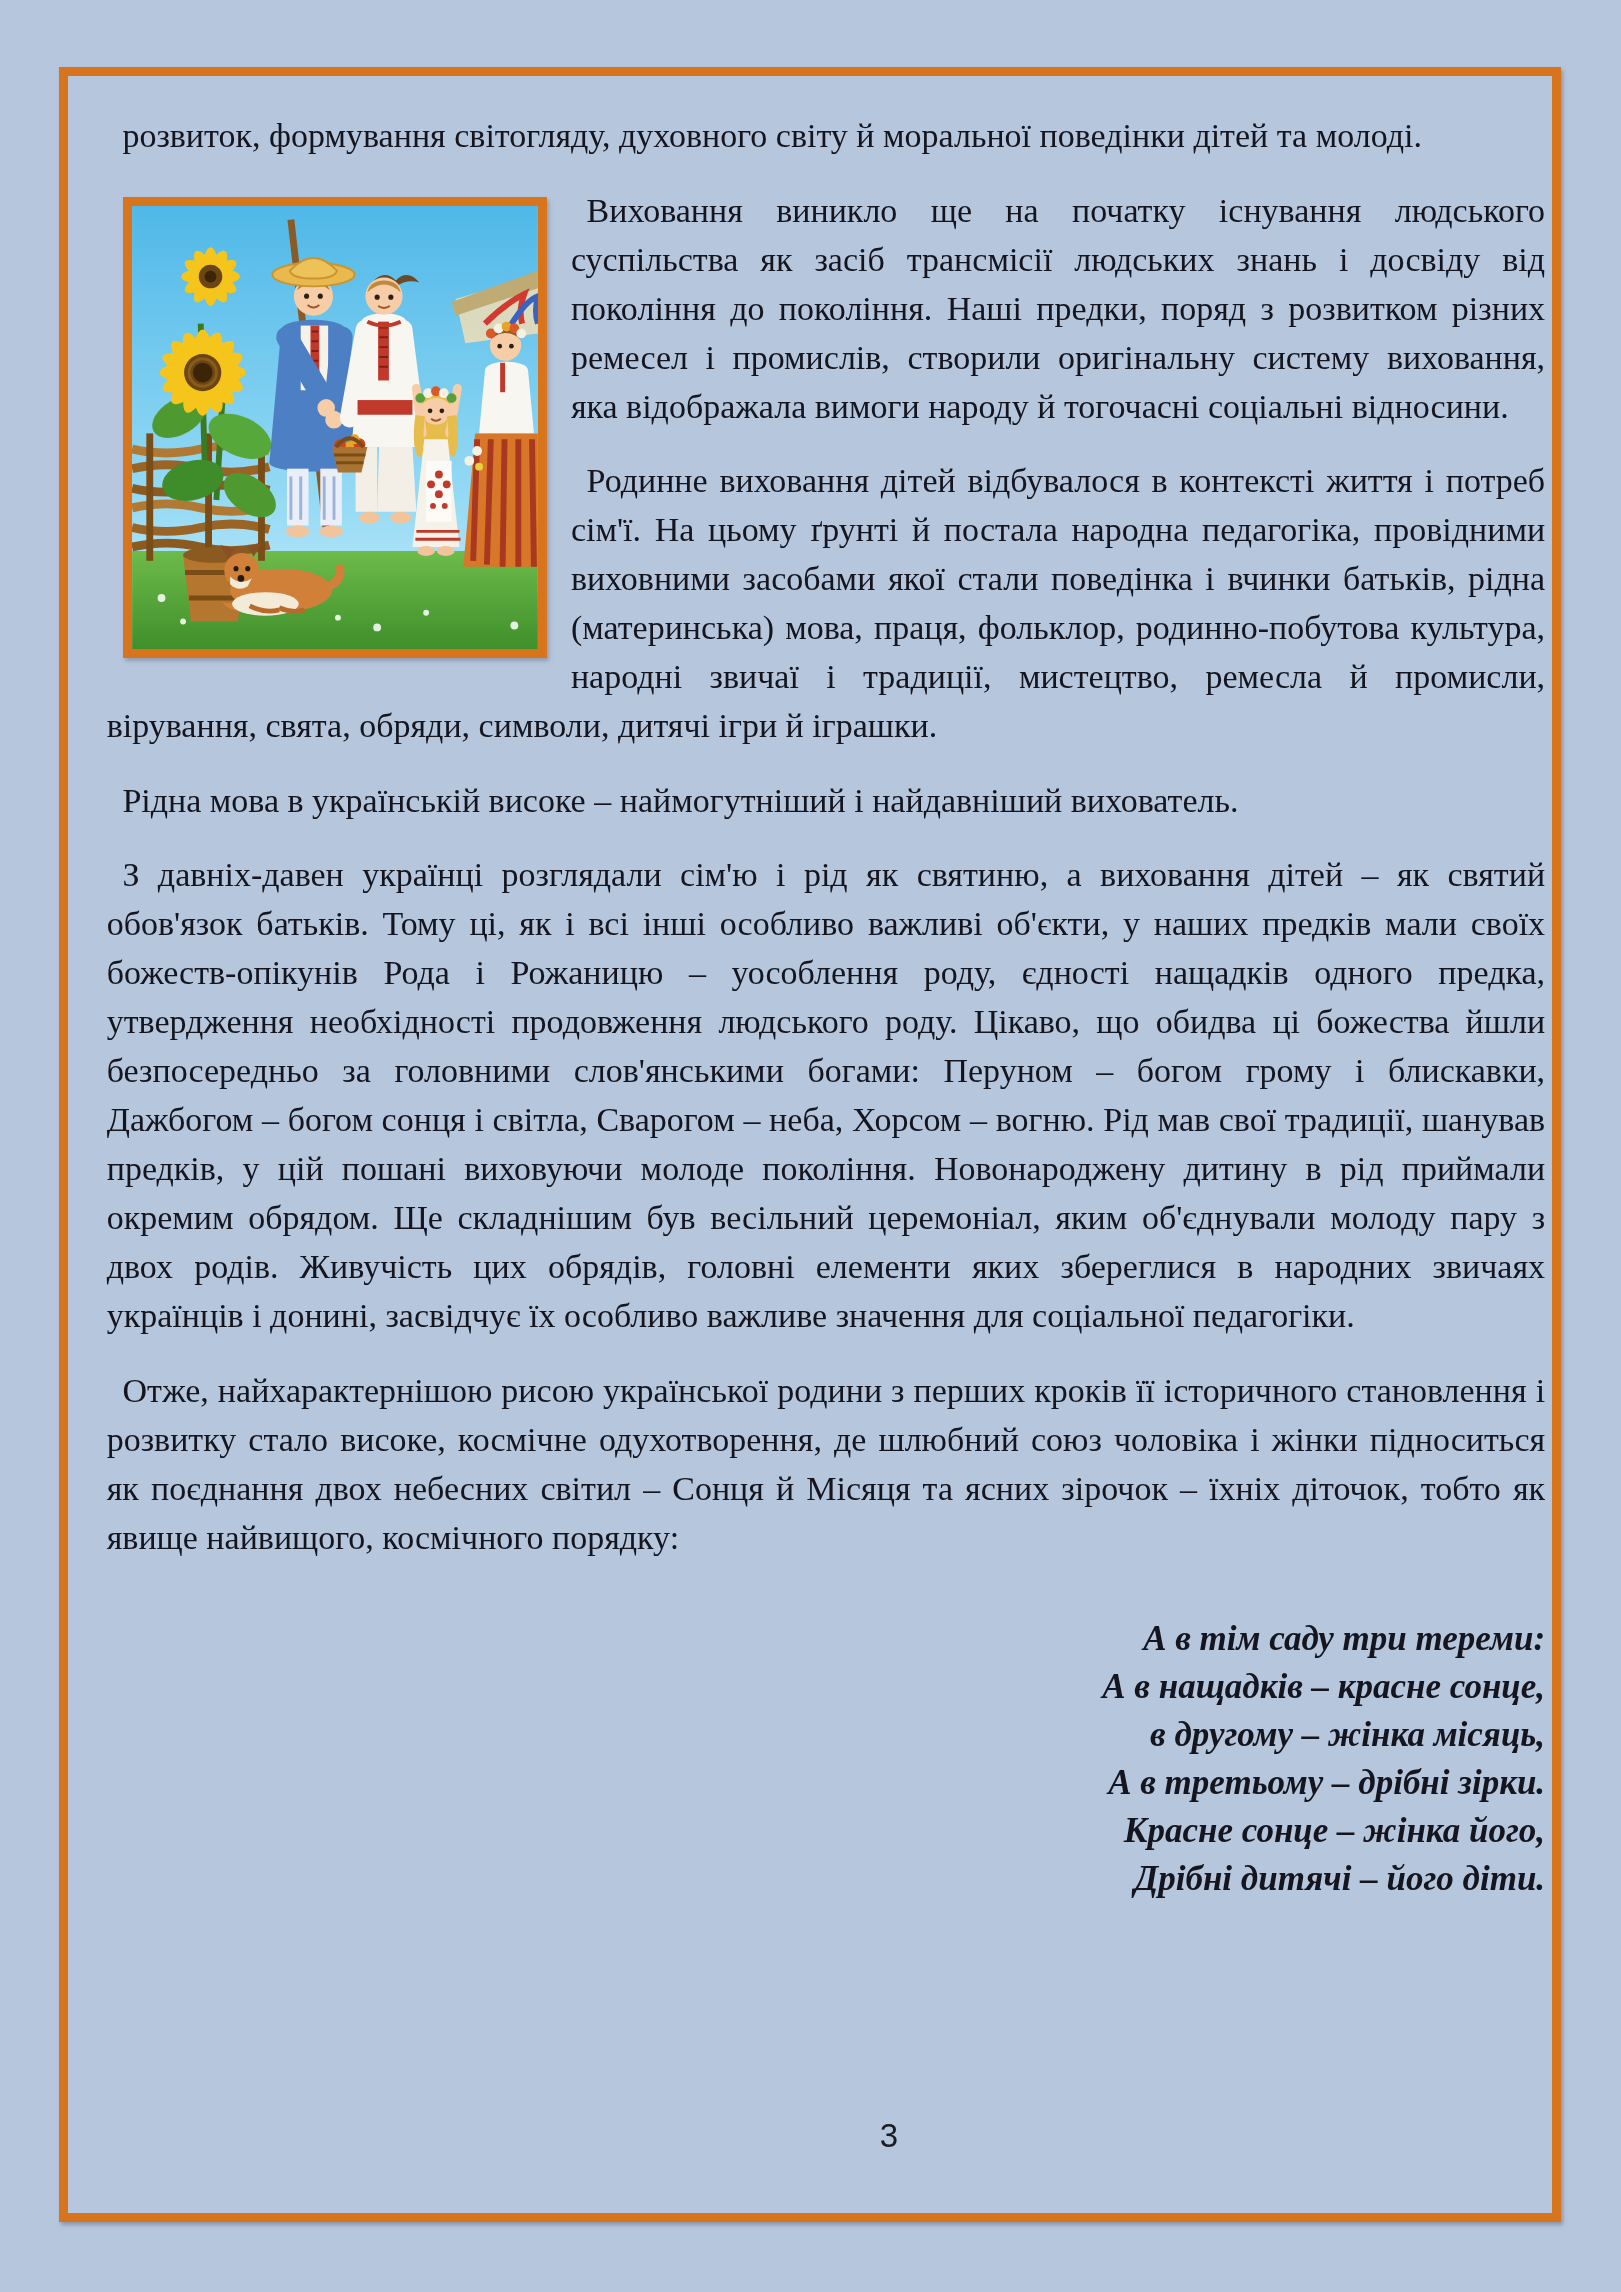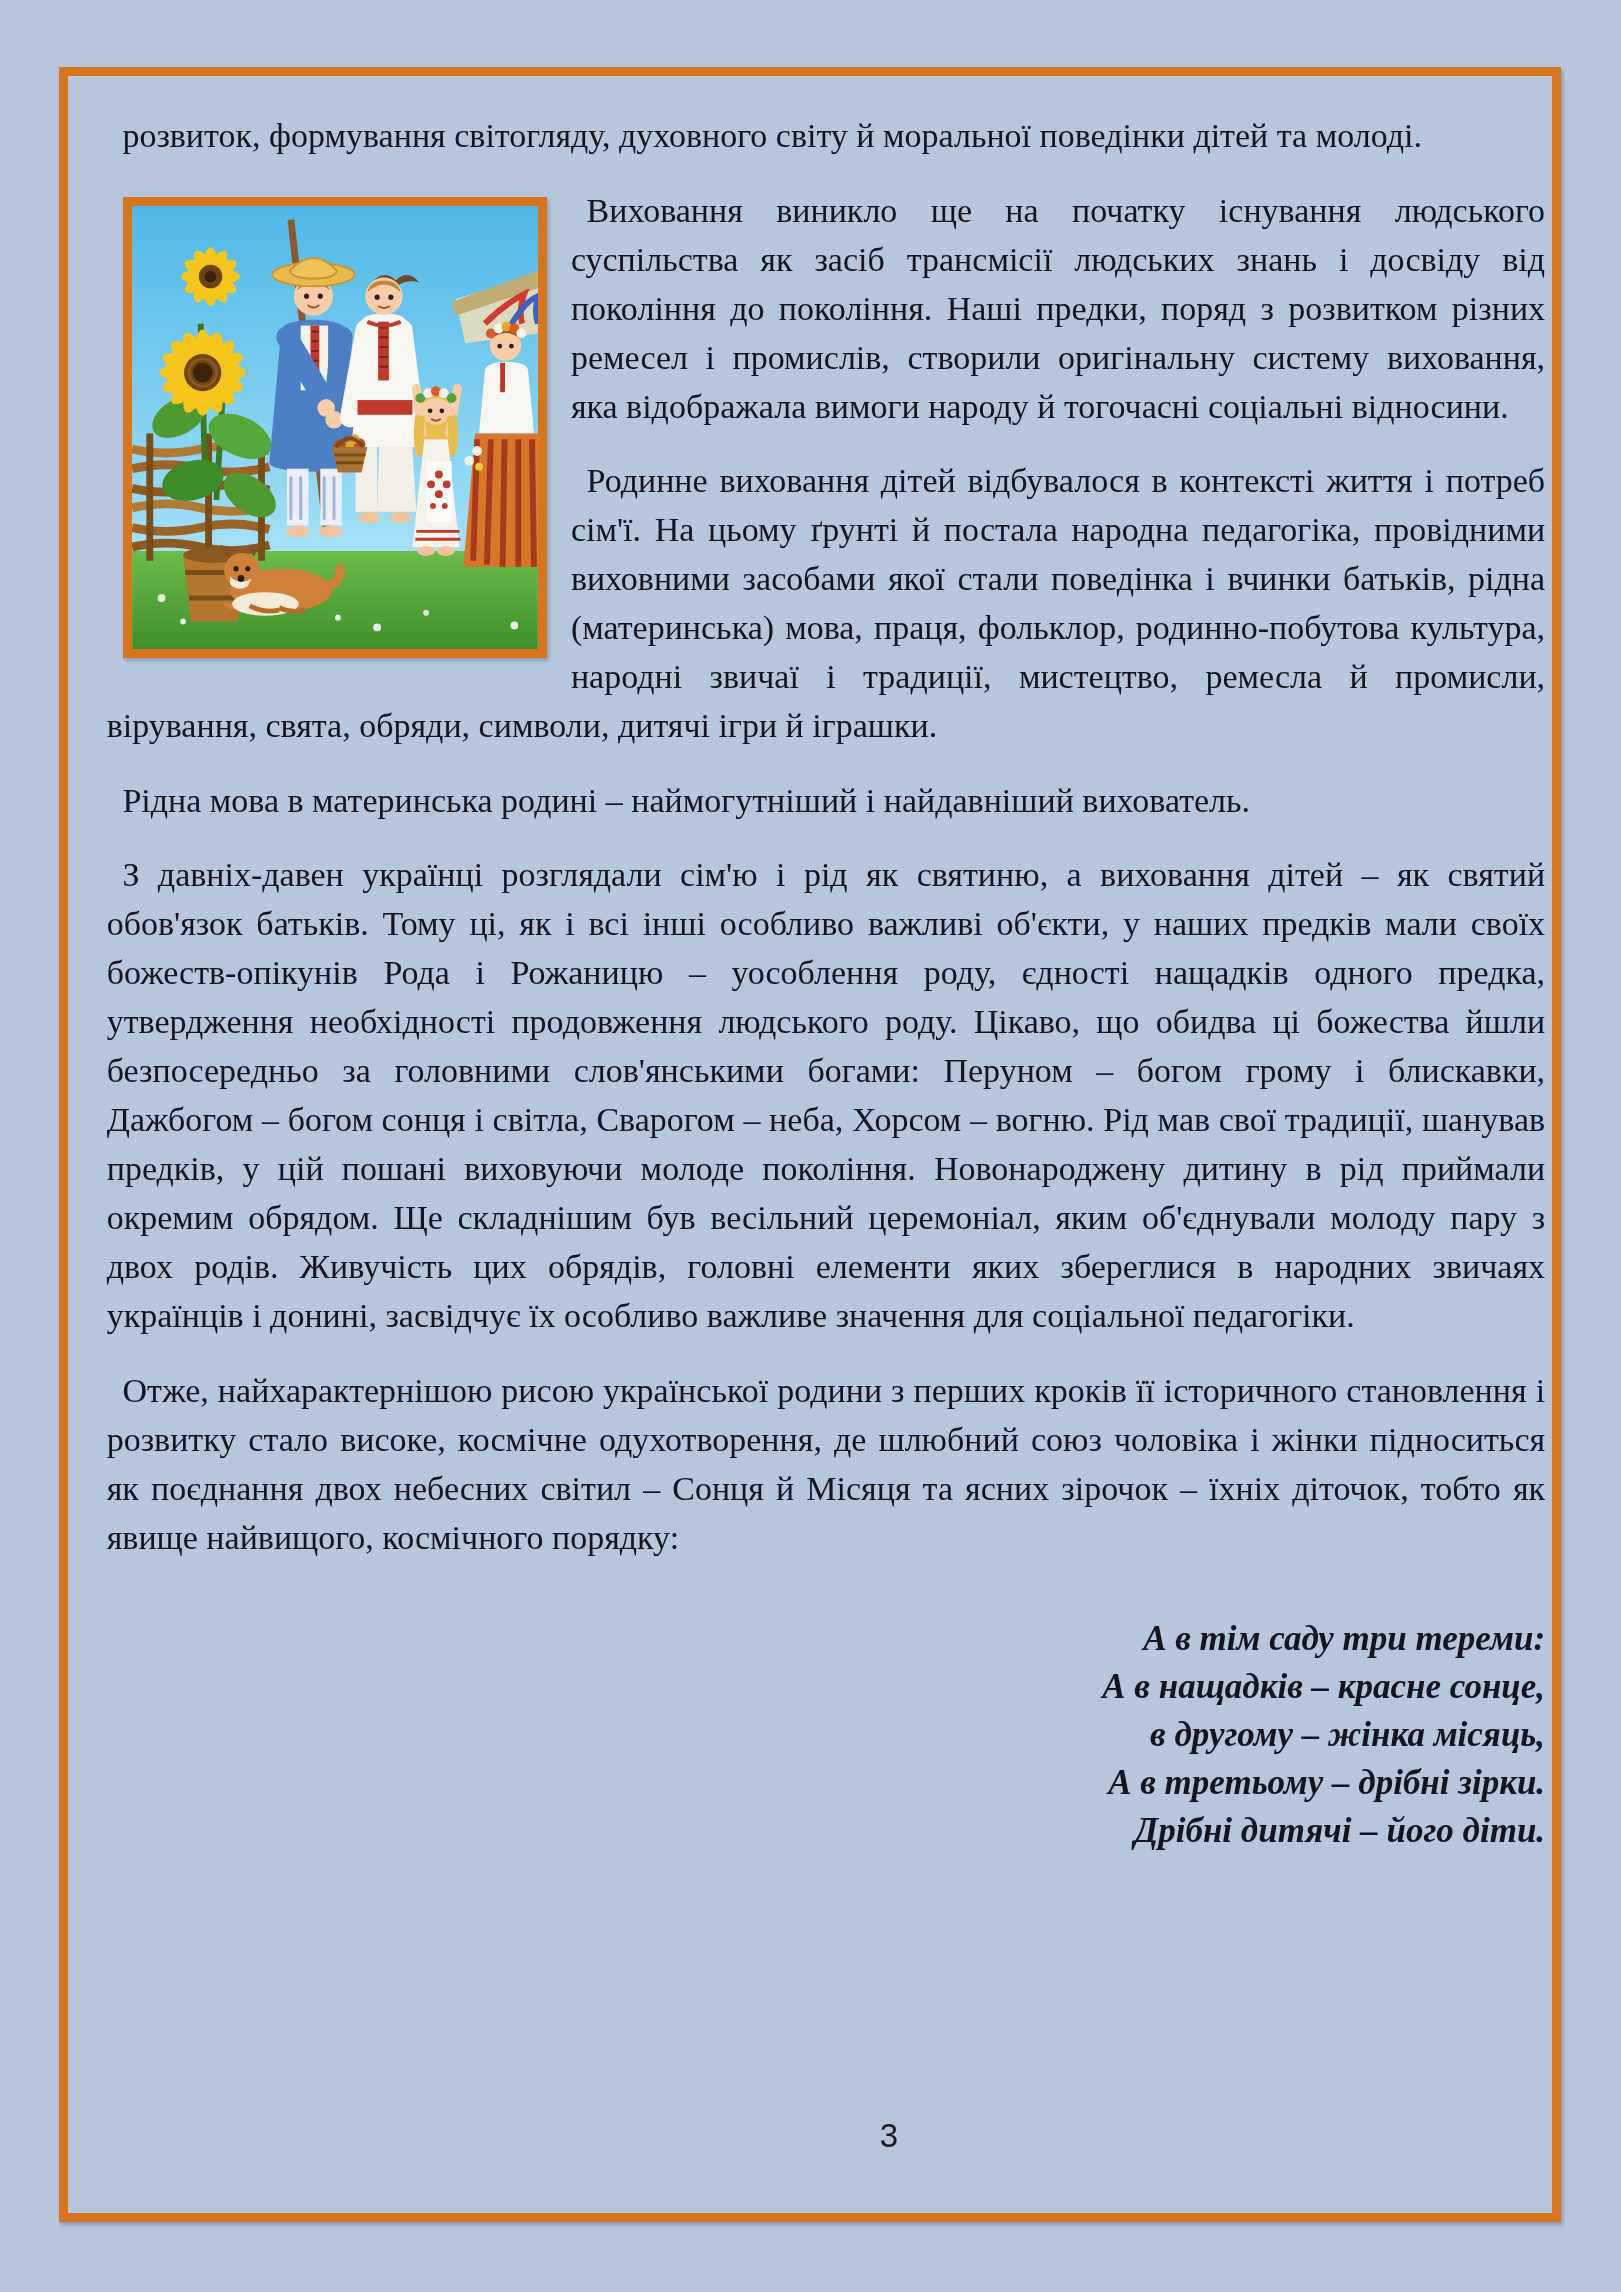--- a/index.html
+++ b/index.html
@@ -283,30 +283,31 @@
         <path d="M196,390 q18,-6 16,-20" stroke="#d08038" stroke-width="9" fill="none" stroke-linecap="round"></path>
         <path d="M120,408 q16,8 30,4 M150,410 q14,6 26,2" stroke="#b86a28" stroke-width="5" fill="none"></path>
       </g>
     </svg>
   </div>
 
   <p>Виховання виникло ще на початку існування людського суспільства як засіб трансмісії людських знань і досвіду від покоління до покоління. Наші предки, поряд з розвитком різних ремесел і промислів, створили оригінальну систему виховання, яка відображала вимоги народу й тогочасні соціальні відносини.</p>
 
   <p>Родинне виховання дітей відбувалося в контексті життя і потреб сім'ї. На цьому ґрунті й постала народна педагогіка, провідними виховними засобами якої стали поведінка і вчинки батьків, рідна (материнська) мова, праця, фольклор, родинно-побутова культура, народні звичаї і традиції, мистецтво, ремесла й промисли, вірування, свята, обряди, символи, дитячі ігри й іграшки.</p>
 
-  <p>Рідна мова в материнська родині – наймогутніший і найдавніший вихователь.</p>
+  <p>Рідна мова в українській високе – наймогутніший і найдавніший вихователь.</p>
 
   <p>З давніх-давен українці розглядали сім'ю і рід як святиню, а виховання дітей – як святий обов'язок батьків. Тому ці, як і всі інші особливо важливі об'єкти, у наших предків мали своїх божеств-опікунів Рода і Рожаницю – уособлення роду, єдності нащадків одного предка, утвердження необхідності продовження людського роду. Цікаво, що обидва ці божества йшли безпосередньо за головними слов'янськими богами: Перуном – богом грому і блискавки, Дажбогом – богом сонця і світла, Сварогом – неба, Хорсом – вогню. Рід мав свої традиції, шанував предків, у цій пошані виховуючи молоде покоління. Новонароджену дитину в рід приймали окремим обрядом. Ще складнішим був весільний церемоніал, яким об'єднували молоду пару з двох родів. Живучість цих обрядів, головні елементи яких збереглися в народних звичаях українців і донині, засвідчує їх особливо важливе значення для соціальної педагогіки.</p>
 
   <p>Отже, найхарактернішою рисою української родини з перших кроків її історичного становлення і розвитку стало високе, космічне одухотворення, де шлюбний союз чоловіка і жінки підноситься як поєднання двох небесних світил – Сонця й Місяця та ясних зірочок – їхніх діточок, тобто як явище найвищого, космічного порядку:</p>
 
   <div class="poem">
     <div class="poem-line">А в тім саду три тереми:</div>
     <div class="poem-line">А в нащадків – красне сонце,</div>
     <div class="poem-line">в другому – жінка місяць,</div>
     <div class="poem-line">А в третьому – дрібні зірки.</div>
+    <div class="poem-line">Красне сонце – жінка його,</div>
     <div class="poem-line">Дрібні дитячі – його діти.</div>
   </div>
 
 </div>
 
 <div class="page-number">3</div>
 
 
 </body></html>

